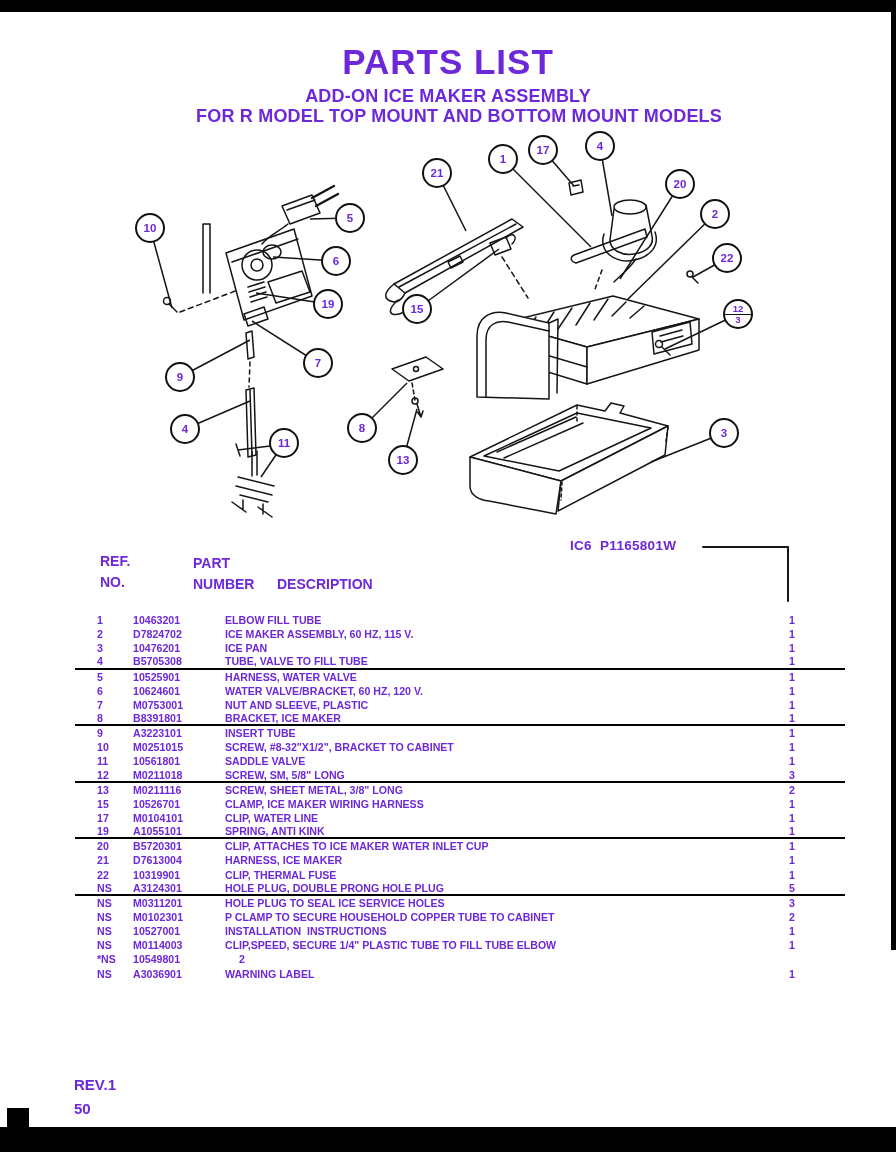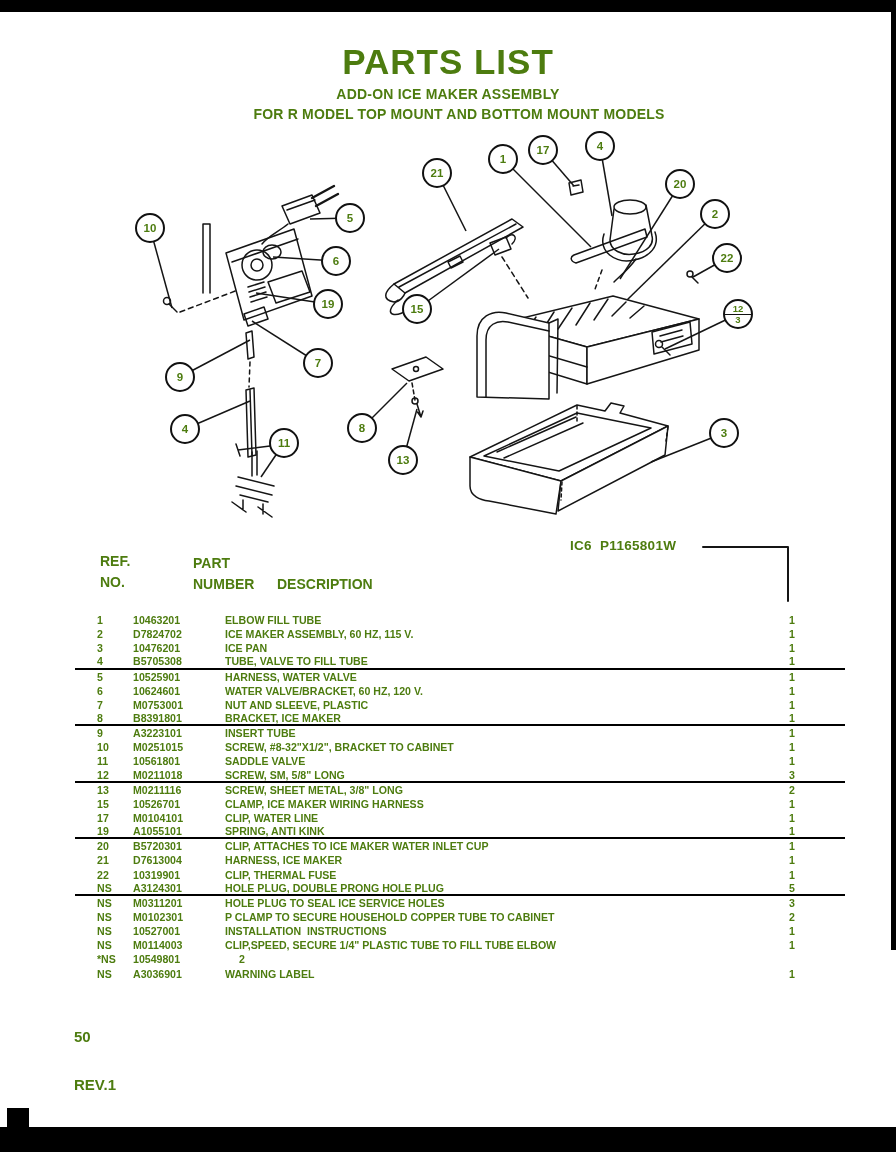--- a/index.html
+++ b/index.html
@@ -1,27 +1,27 @@
 <!DOCTYPE html>
 <html><head>
 <meta charset="utf-8">
 <style>
   html,body{margin:0;padding:0;background:#e8e8e8;}
   #page{
     position:relative;width:896px;height:1152px;background:#ffffff;
-    font-family:"Liberation Sans", sans-serif;color:#4d7c0f;overflow:hidden;
+    font-family:"Liberation Sans", sans-serif;color:#6d28d9;overflow:hidden;
     margin:0 auto;
   }
   
   .band{position:absolute;background:#000;}
   
   .title{position:absolute;left:0;top:42px;width:896px;text-align:center;
     font-size:35px;font-weight:bold;letter-spacing:1px;}
   .subtitle{position:absolute;left:0;width:896px;text-align:center;
-    font-size:14px;font-weight:bold;letter-spacing:0.2px;}
+    font-size:18px;font-weight:bold;letter-spacing:0.2px;}
   .sub1{top:86px;} .sub2{top:106px;padding-left:11px;}
   
   #diagram-svg{position:absolute;left:0;top:0;width:896px;height:1152px;}
   #callout-layer{position:absolute;left:0;top:0;width:896px;height:1152px;}
   .callout{position:absolute;width:30px;height:30px;border:2px solid #111;
     border-radius:50%;background:#fff;display:flex;align-items:center;
     justify-content:center;font-size:11.5px;font-weight:bold;box-sizing:border-box;}
   .callout.stacked{flex-direction:column;justify-content:center;}
   .callout.stacked span{display:block;width:100%;text-align:center;
     font-size:9.5px;line-height:10px;}
@@ -37,21 +37,21 @@
   .th-desc{left:277px;top:574px;}
   #parts-table{position:absolute;left:75px;top:613px;width:770px;}
   .prow{display:flex;height:14.15px;align-items:center;font-size:10.6px;
     font-weight:bold;white-space:pre;box-sizing:border-box;}
   .prow.ruled{border-bottom:2px solid #000;}
   .c-ref{width:58px;padding-left:22px;box-sizing:border-box;}
   .c-part{width:92px;}
   .c-desc{flex:1;}
   .c-qty{width:70px;text-align:right;padding-right:50px;box-sizing:border-box;}
   
-  .pageno{position:absolute;left:74px;top:1028px;font-size:15px;font-weight:bold;}
+  .pageno{position:absolute;left:74px;top:1100px;font-size:15px;font-weight:bold;}
   .rev{position:absolute;left:74px;top:1076px;font-size:15px;font-weight:bold;}
 </style>
 </head>
 <body>
 
 <div id="page">
 
   <div class="band" style="left:0;top:0;width:896px;height:12px;"></div>
   <div class="band" style="left:891px;top:0;width:5px;height:950px;"></div>
   <div class="band" style="left:0;top:1127px;width:896px;height:25px;"></div>

